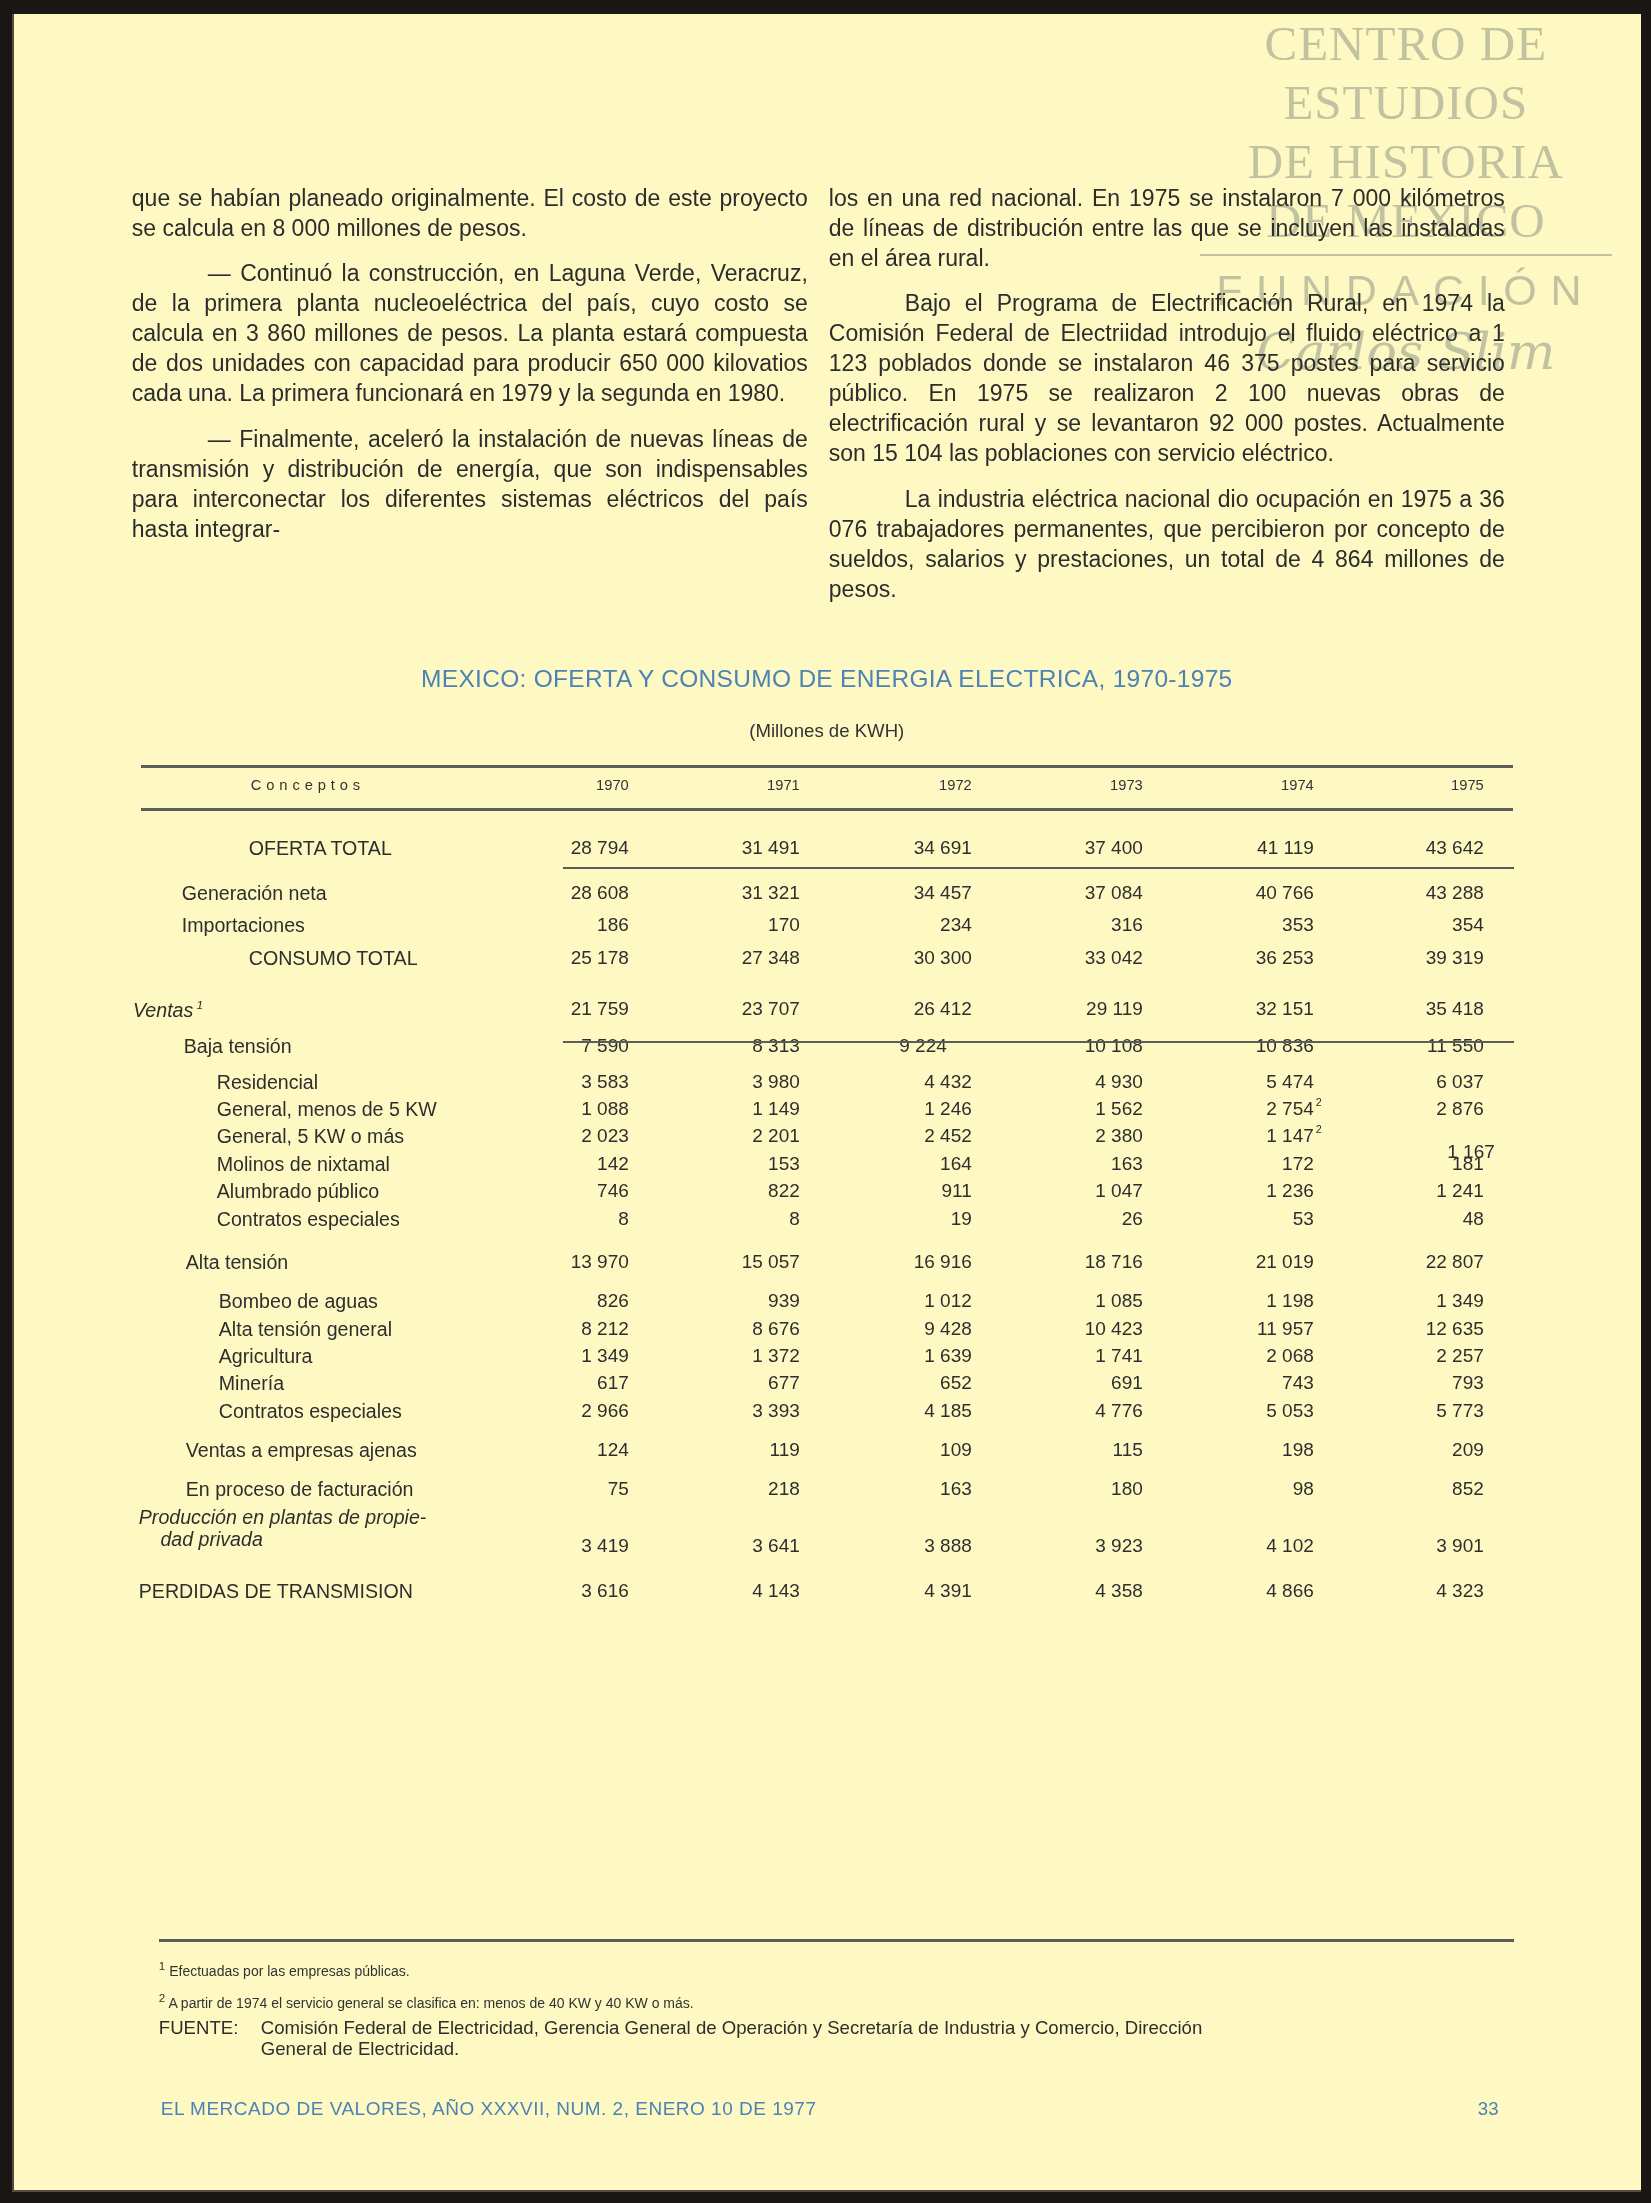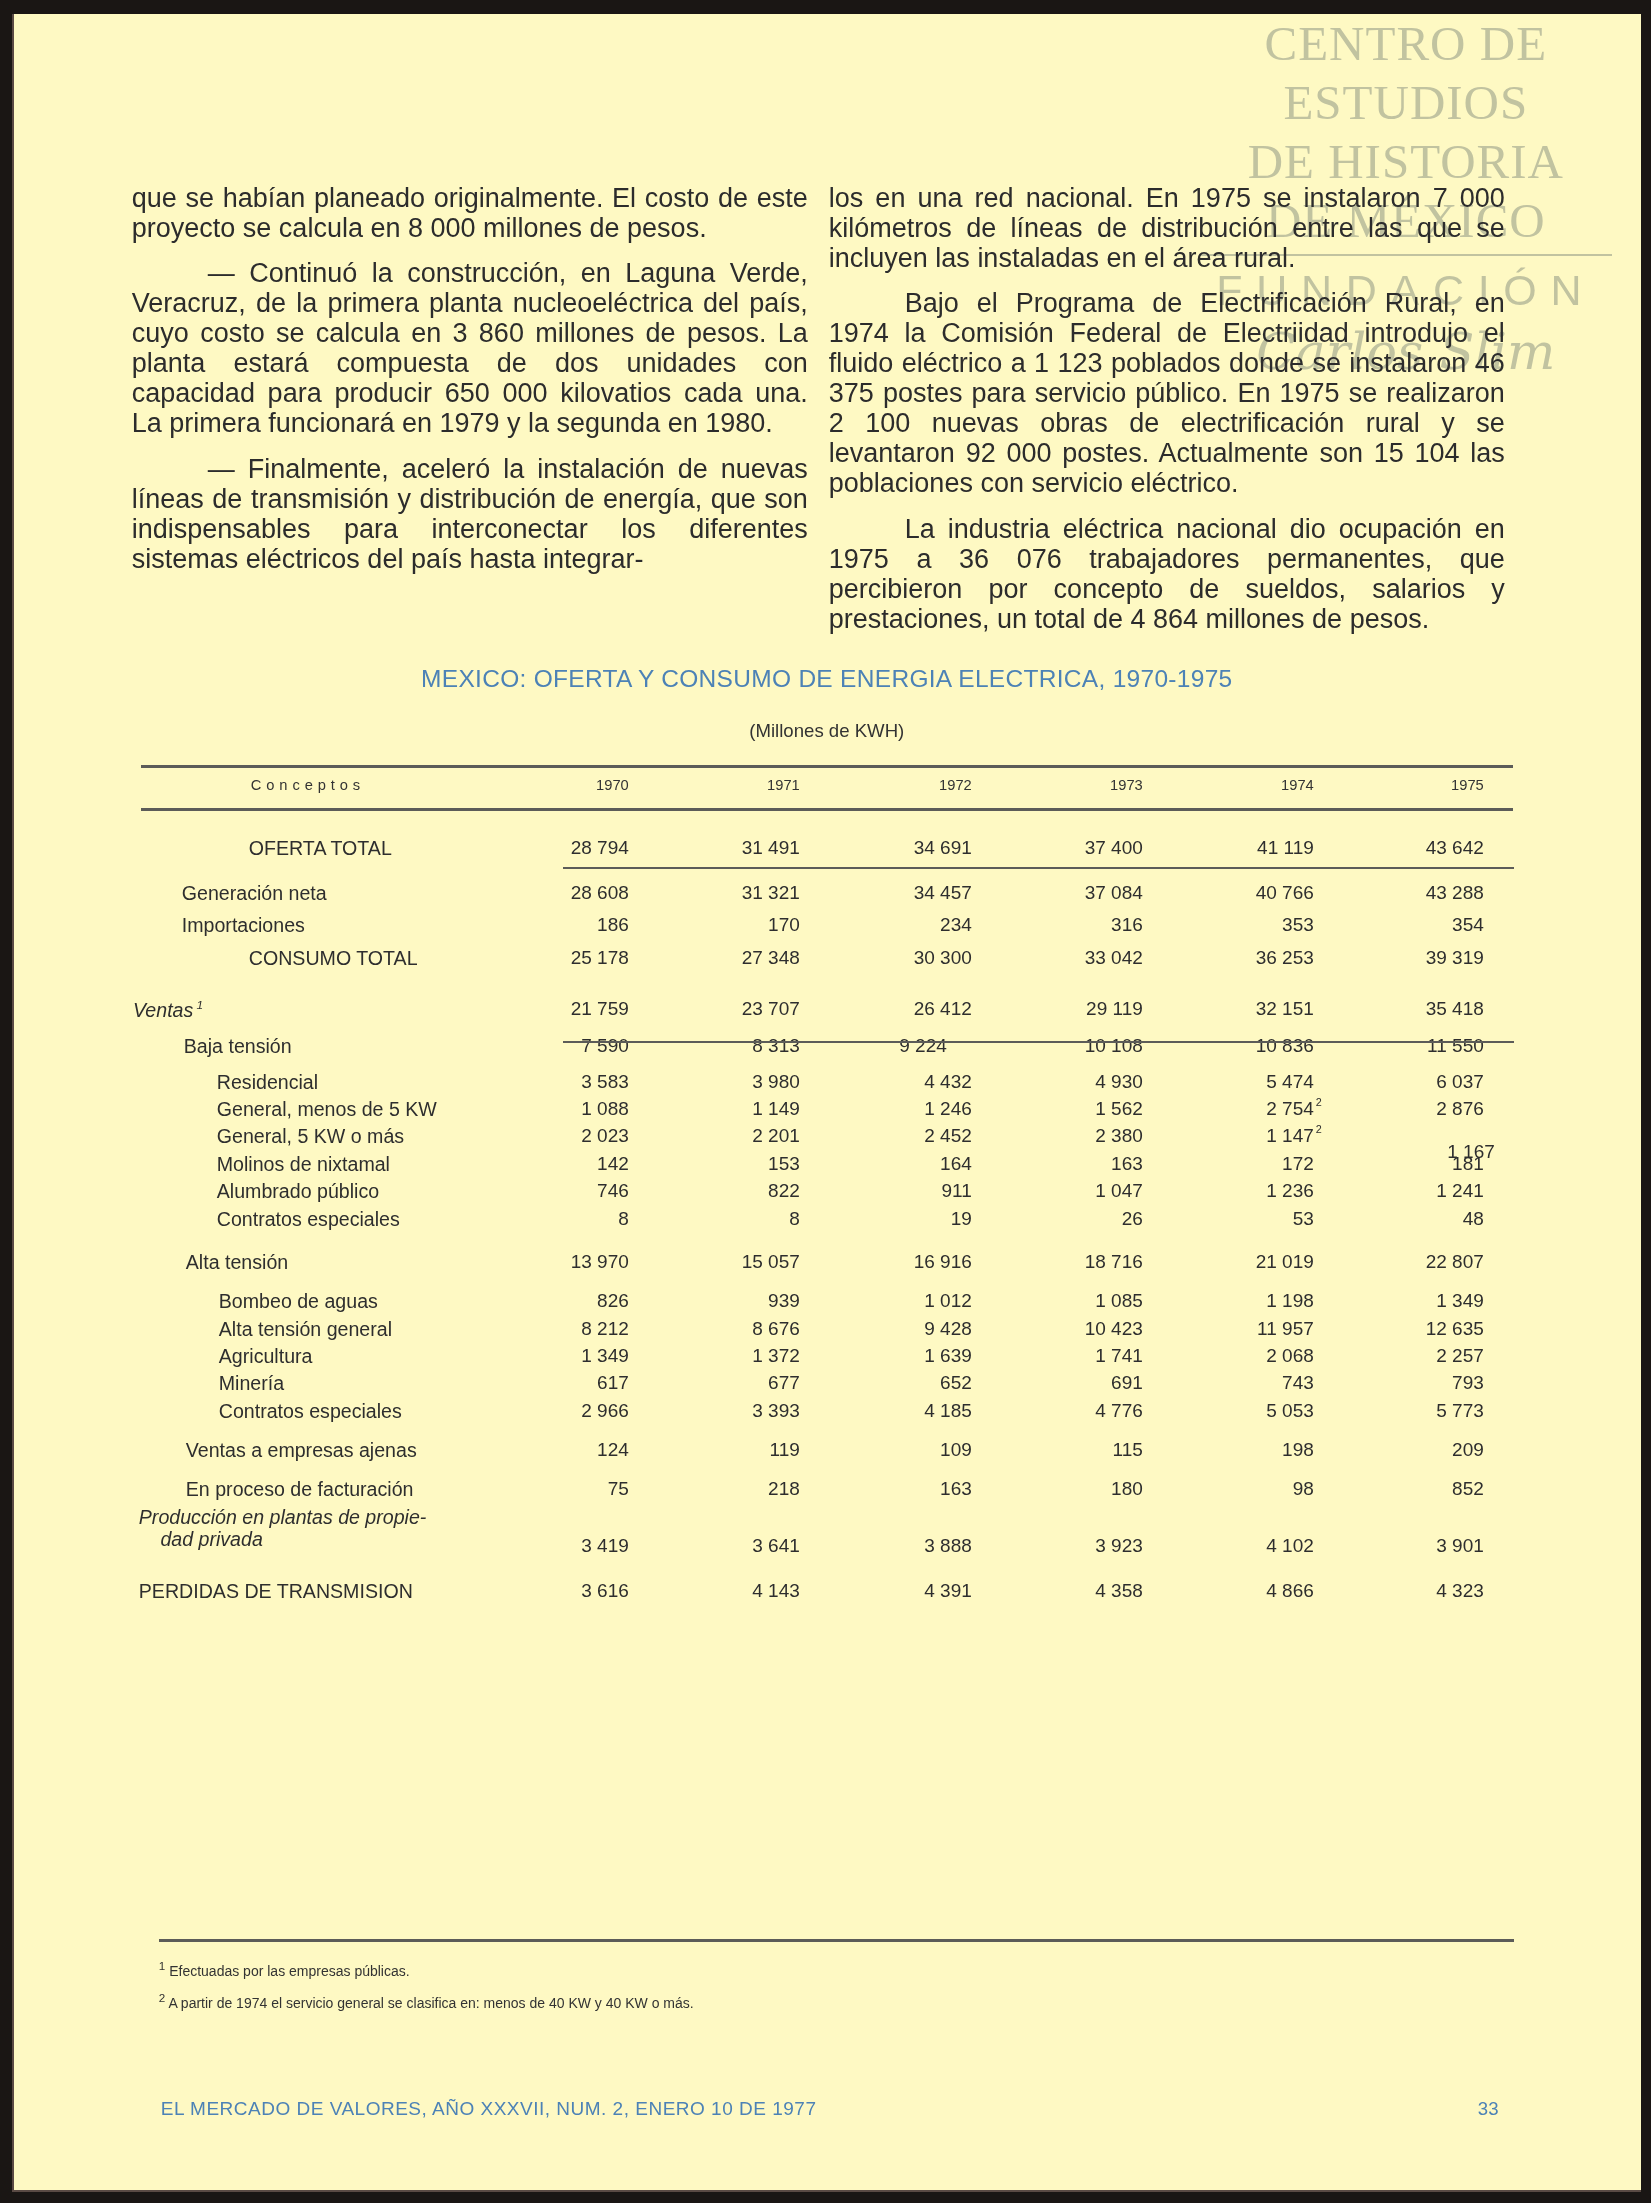--- a/index.html
+++ b/index.html
@@ -11,21 +11,21 @@
     position: absolute; left: 11.8px; top: 13.7px; width: 1627px; height: 2176px;
     background: #fef9c3; border-left: 2px solid #5a4a44; border-bottom: 2px solid #5a4a44;
   }
   .watermark { position: absolute; right: 29px; top: 0; width: 412px; text-align: center;
     font-family: "Liberation Serif", serif; color: rgba(120,128,118,0.45); pointer-events: none; }
   .wm-line { font-size: 49px; line-height: 59px; letter-spacing: 1px; }
   .wm-rule { border-top: 2px solid rgba(120,128,118,0.45); margin: 3.9px 0 7.8px 0; }
   .wm-fund { font-family: "Liberation Sans", sans-serif; font-size: 43px; letter-spacing: 13.7px; line-height: 55px; font-weight: 300; }
   .wm-sign { font-family: "DejaVu Serif", serif; font-style: italic; font-size: 51px; line-height: 59px; margin-top: 3.9px; }
 
-  .col { position: absolute; top: 169px; width: 676px; font-size: 27px; line-height: 30px; text-align: justify; color: #2c2c2c; }
+  .col { position: absolute; top: 169px; width: 676px; font-size: 23px; line-height: 30px; text-align: justify; color: #2c2c2c; }
   .col.left { left: 118px; }
   .col.right { left: 815px; }
   .col p { margin: 0 0 15.7px 0; }
   .col p.indent { text-indent: 76px; }
 
   .tbl-title { position: absolute; top: 651px; left: 127px; width: 1372px; text-align: center;
     color: #4c82b6; font-size: 24.5px; letter-spacing: 0.3px; }
   .tbl-sub { position: absolute; top: 706px; left: 127px; width: 1372px; text-align: center; font-size: 18.6px; color: #333; }
   .rule { position: absolute; height: 2.9px; background: #5c5c58; }
   .rule.thin { height: 2px; }
@@ -295,17 +295,21 @@
     </div>
 
   <div class="rule thin" style="left:549px; top:853px; width:951px;"></div>
   <div class="rule thin" style="left:549px; top:1027px; width:951px;"></div>
   <div class="rule" style="left:145px; top:1925px; width:1355px;"></div>
 
   <div class="notes">
     <div><sup>1</sup> <span>Efectuadas por las empresas públicas.</span></div>
     <div><sup>2</sup> <span>A partir de 1974 el servicio general se clasifica en: menos de 40 KW y 40 KW o más.</span></div>
   </div>
+  <div class="fuente">
+    <div><span class="fl">FUENTE:</span><span>Comisión Federal de Electricidad, Gerencia General de Operación y Secretaría de Industria y Comercio, Dirección</span></div>
+    <div class="f2">General de Electricidad.</div>
+  </div>
 
   <div class="footer">EL MERCADO DE VALORES, AÑO XXXVII, NUM. 2, ENERO 10 DE 1977</div>
   <div class="pagenum">33</div>
 </div>
 
 
 </body></html>

